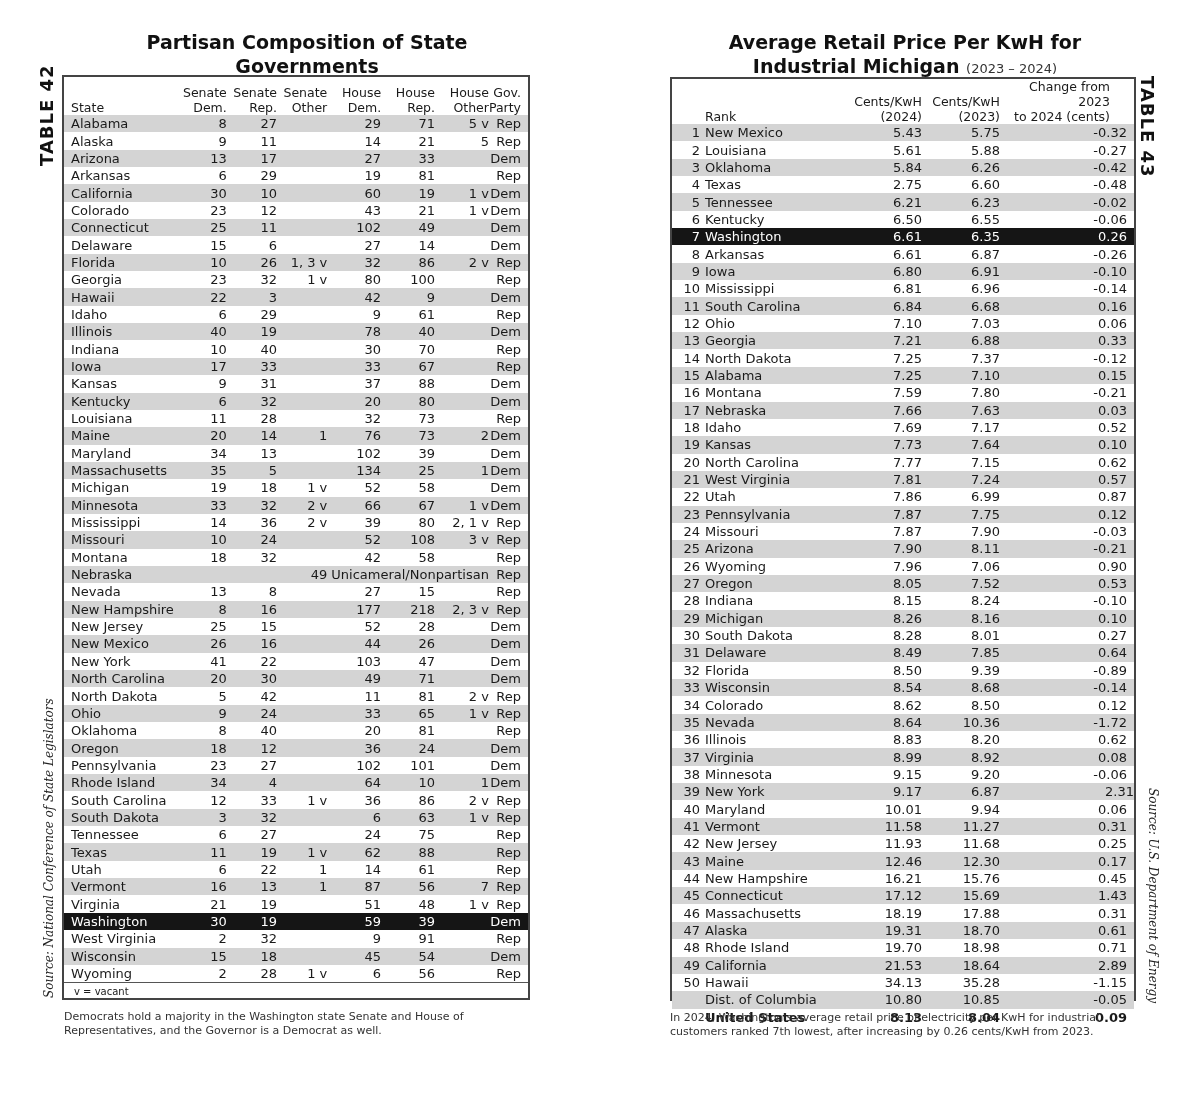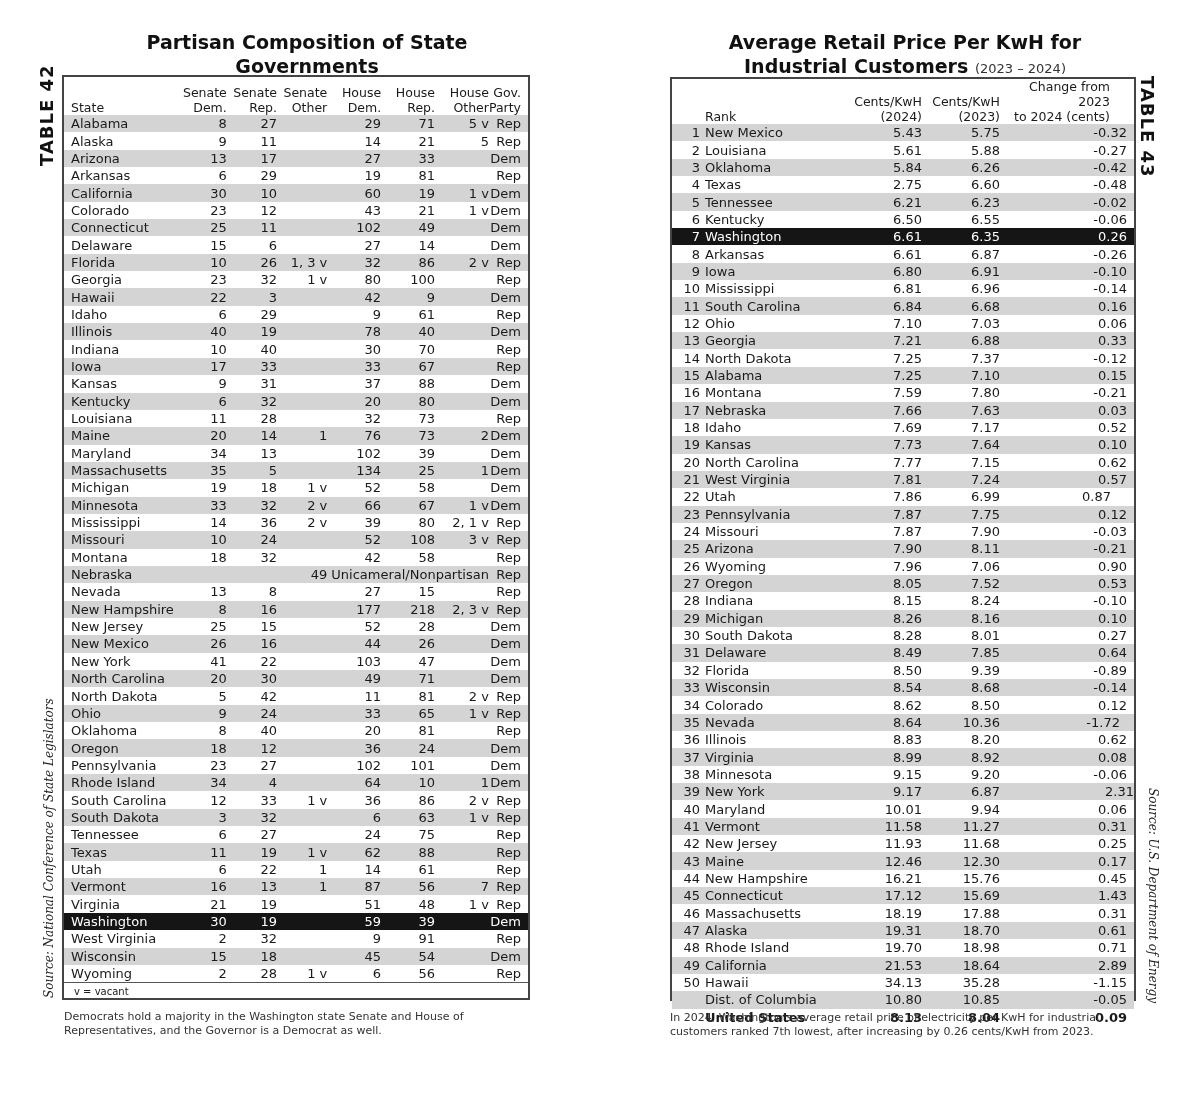--- a/index.html
+++ b/index.html
@@ -579,21 +579,21 @@
     </table>
   </div>
 
   <div class="note" style="left:64px; top:1010px; width:470px;">Democrats hold a majority in the Washington state Senate and House of Representatives, and the Governor is a Democrat as well.</div>
 </div>
 
 <div class="page right-page">
   <div class="title" style="left:70px; top:30px; width:470px;">
     <div>Average Retail Price Per KwH for</div>
     <div>
-      <span>Industrial Customers</span>
+      <span>Industrial Michigan</span>
       <span class="subtitle">(2023 – 2024)</span>
     </div>
   </div>
 
   <div class="side-tag" style="left:558px; top:76px; transform-origin:0 0; transform: rotate(90deg);">
     <span>TABLE 43</span>
   </div>
 
   <div class="side-source" style="left:560px; top:788px; transform-origin:0 0; transform: rotate(90deg);">
     <span>Source: U.S. Department of Energy</span>
@@ -756,21 +756,21 @@
             <td class="l" style="padding-left:5px">West Virginia</td>
             <td class="r">7.81</td>
             <td class="r">7.24</td>
             <td class="r" style="padding-right:7px">0.57</td>
           </tr>
           <tr class="">
             <td class="r">22</td>
             <td class="l" style="padding-left:5px">Utah</td>
             <td class="r">7.86</td>
             <td class="r">6.99</td>
-            <td class="r" style="padding-right:23px">0.87</td>
+            <td class="r" style="padding-right:7px">0.87</td>
           </tr>
           <tr class="shade">
             <td class="r">23</td>
             <td class="l" style="padding-left:5px">Pennsylvania</td>
             <td class="r">7.87</td>
             <td class="r">7.75</td>
             <td class="r" style="padding-right:7px">0.12</td>
           </tr>
           <tr class="">
             <td class="r">24</td>
@@ -847,21 +847,21 @@
             <td class="l" style="padding-left:5px">Colorado</td>
             <td class="r">8.62</td>
             <td class="r">8.50</td>
             <td class="r" style="padding-right:7px">0.12</td>
           </tr>
           <tr class="shade">
             <td class="r">35</td>
             <td class="l" style="padding-left:5px">Nevada</td>
             <td class="r">8.64</td>
             <td class="r">10.36</td>
-            <td class="r" style="padding-right:14px">-1.72</td>
+            <td class="r" style="padding-right:7px">-1.72</td>
           </tr>
           <tr class="">
             <td class="r">36</td>
             <td class="l" style="padding-left:5px">Illinois</td>
             <td class="r">8.83</td>
             <td class="r">8.20</td>
             <td class="r" style="padding-right:7px">0.62</td>
           </tr>
           <tr class="shade">
             <td class="r">37</td>

